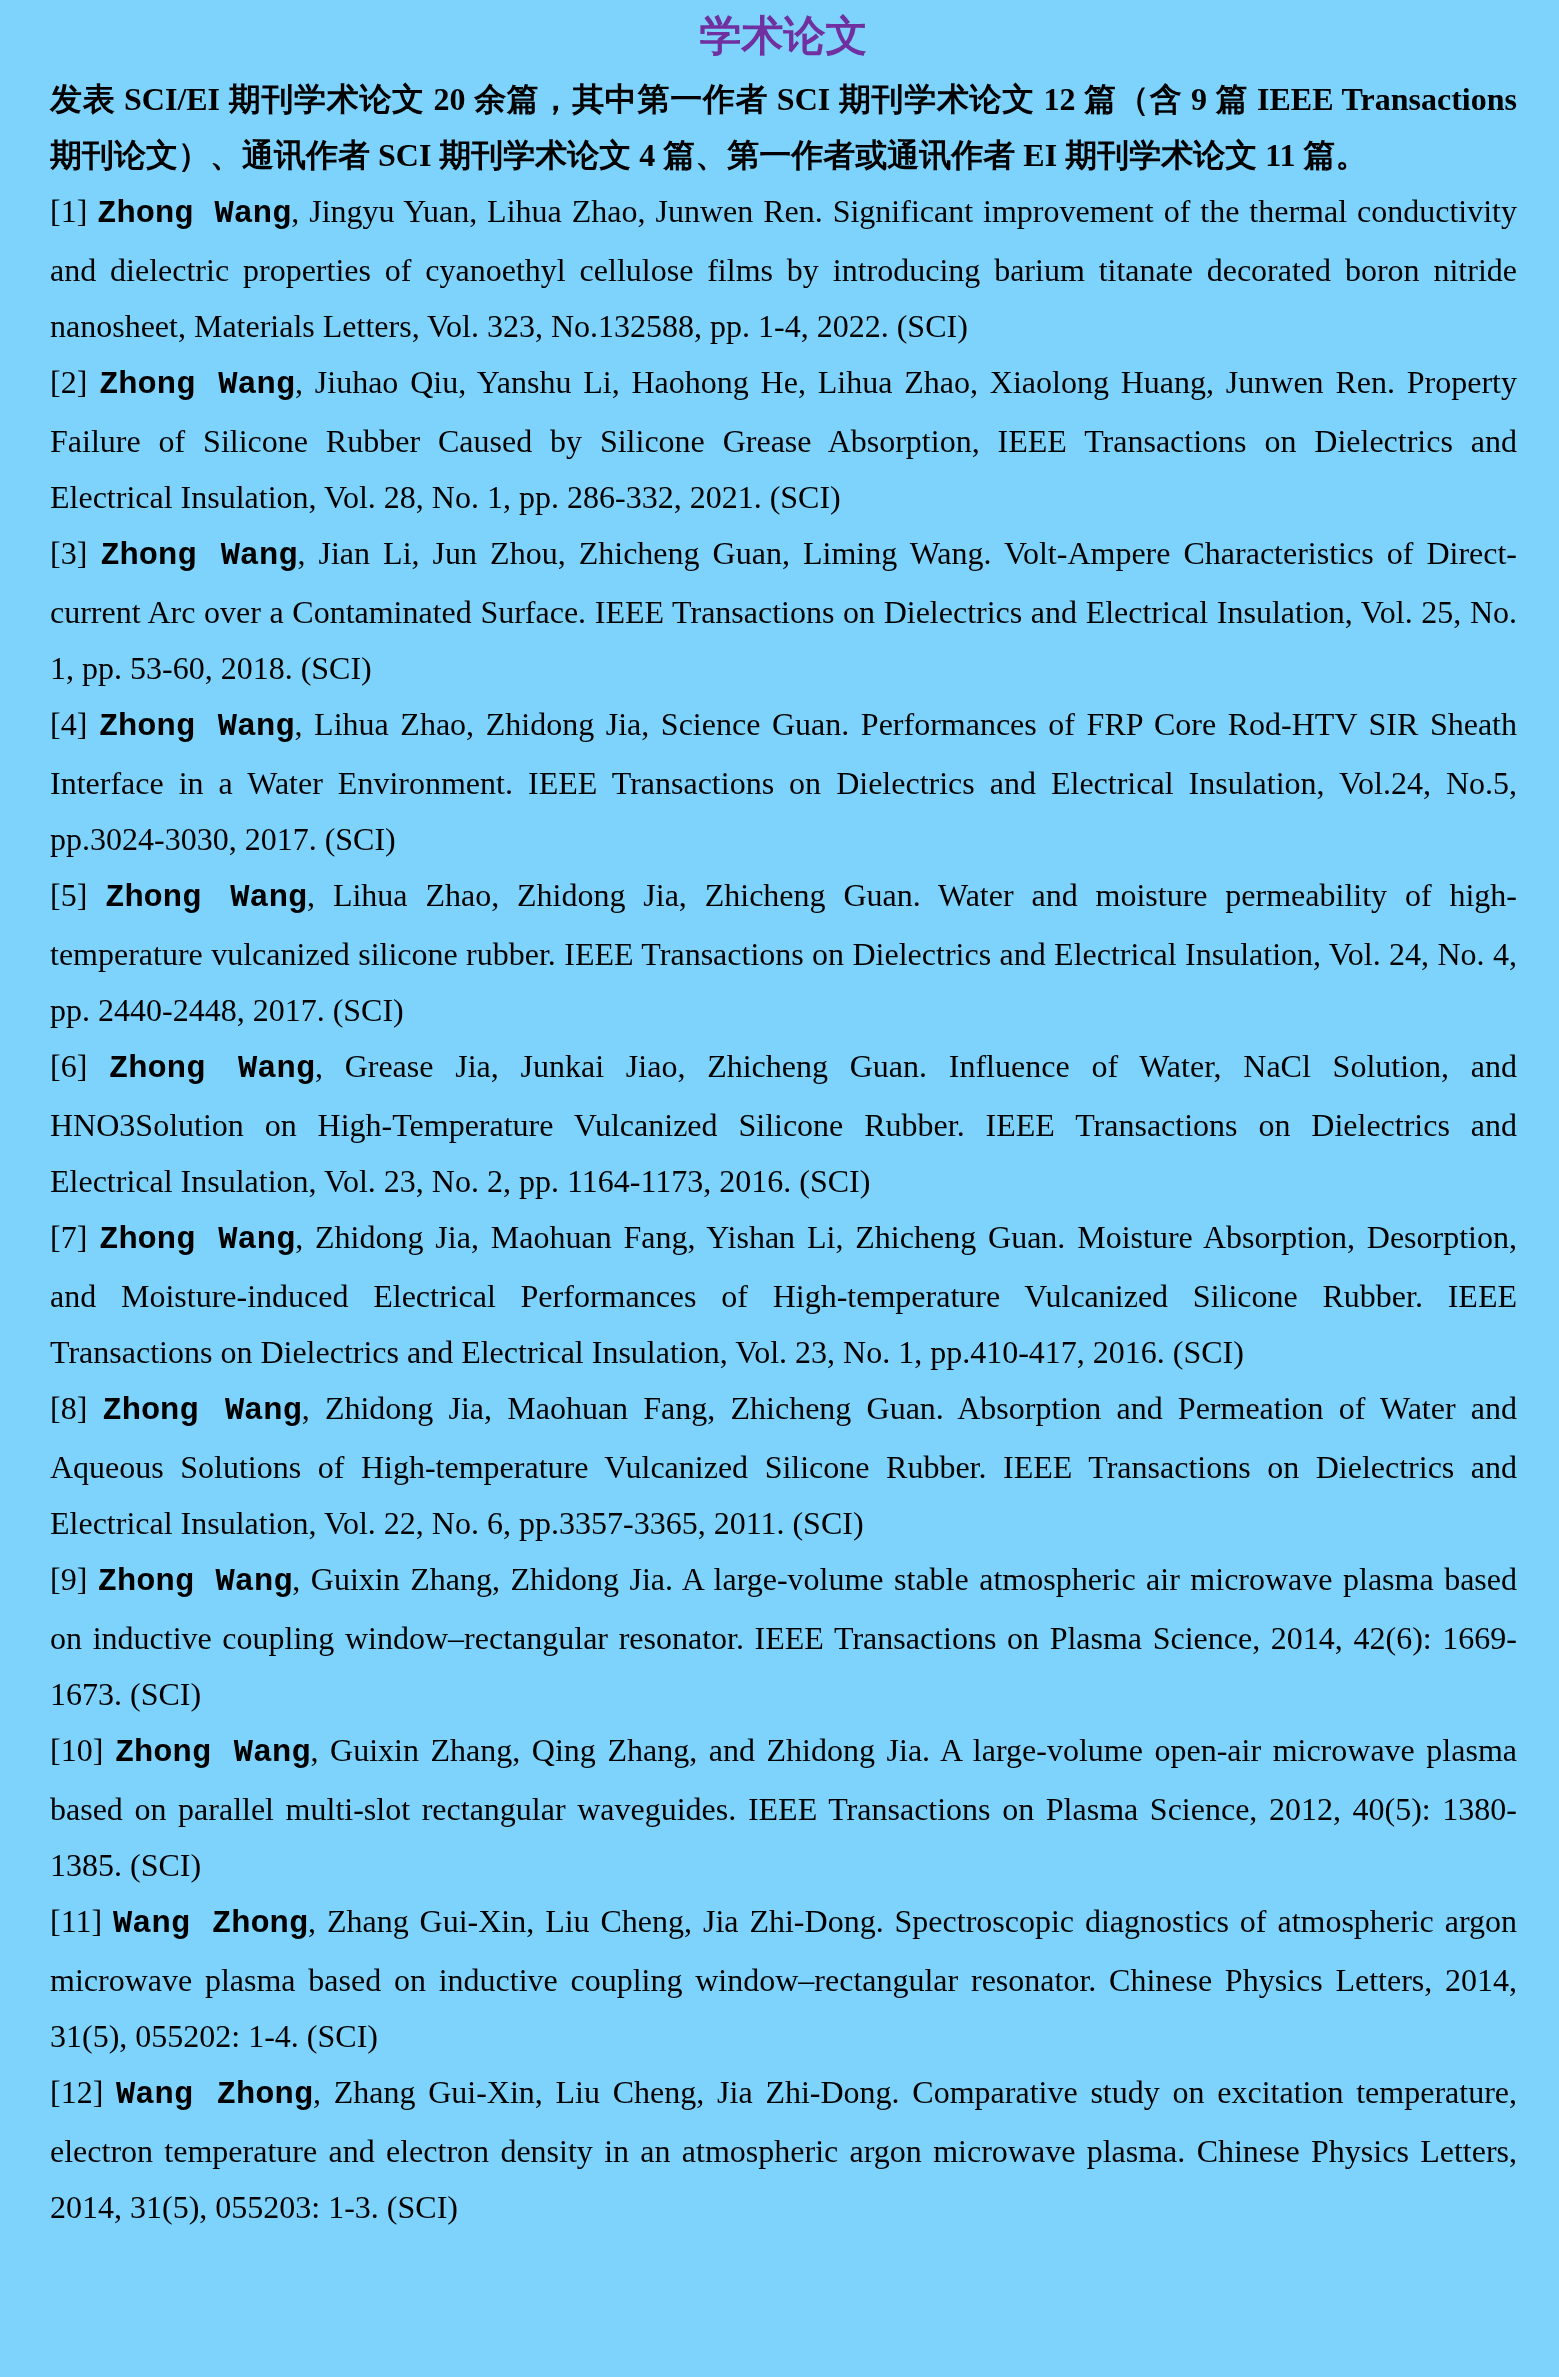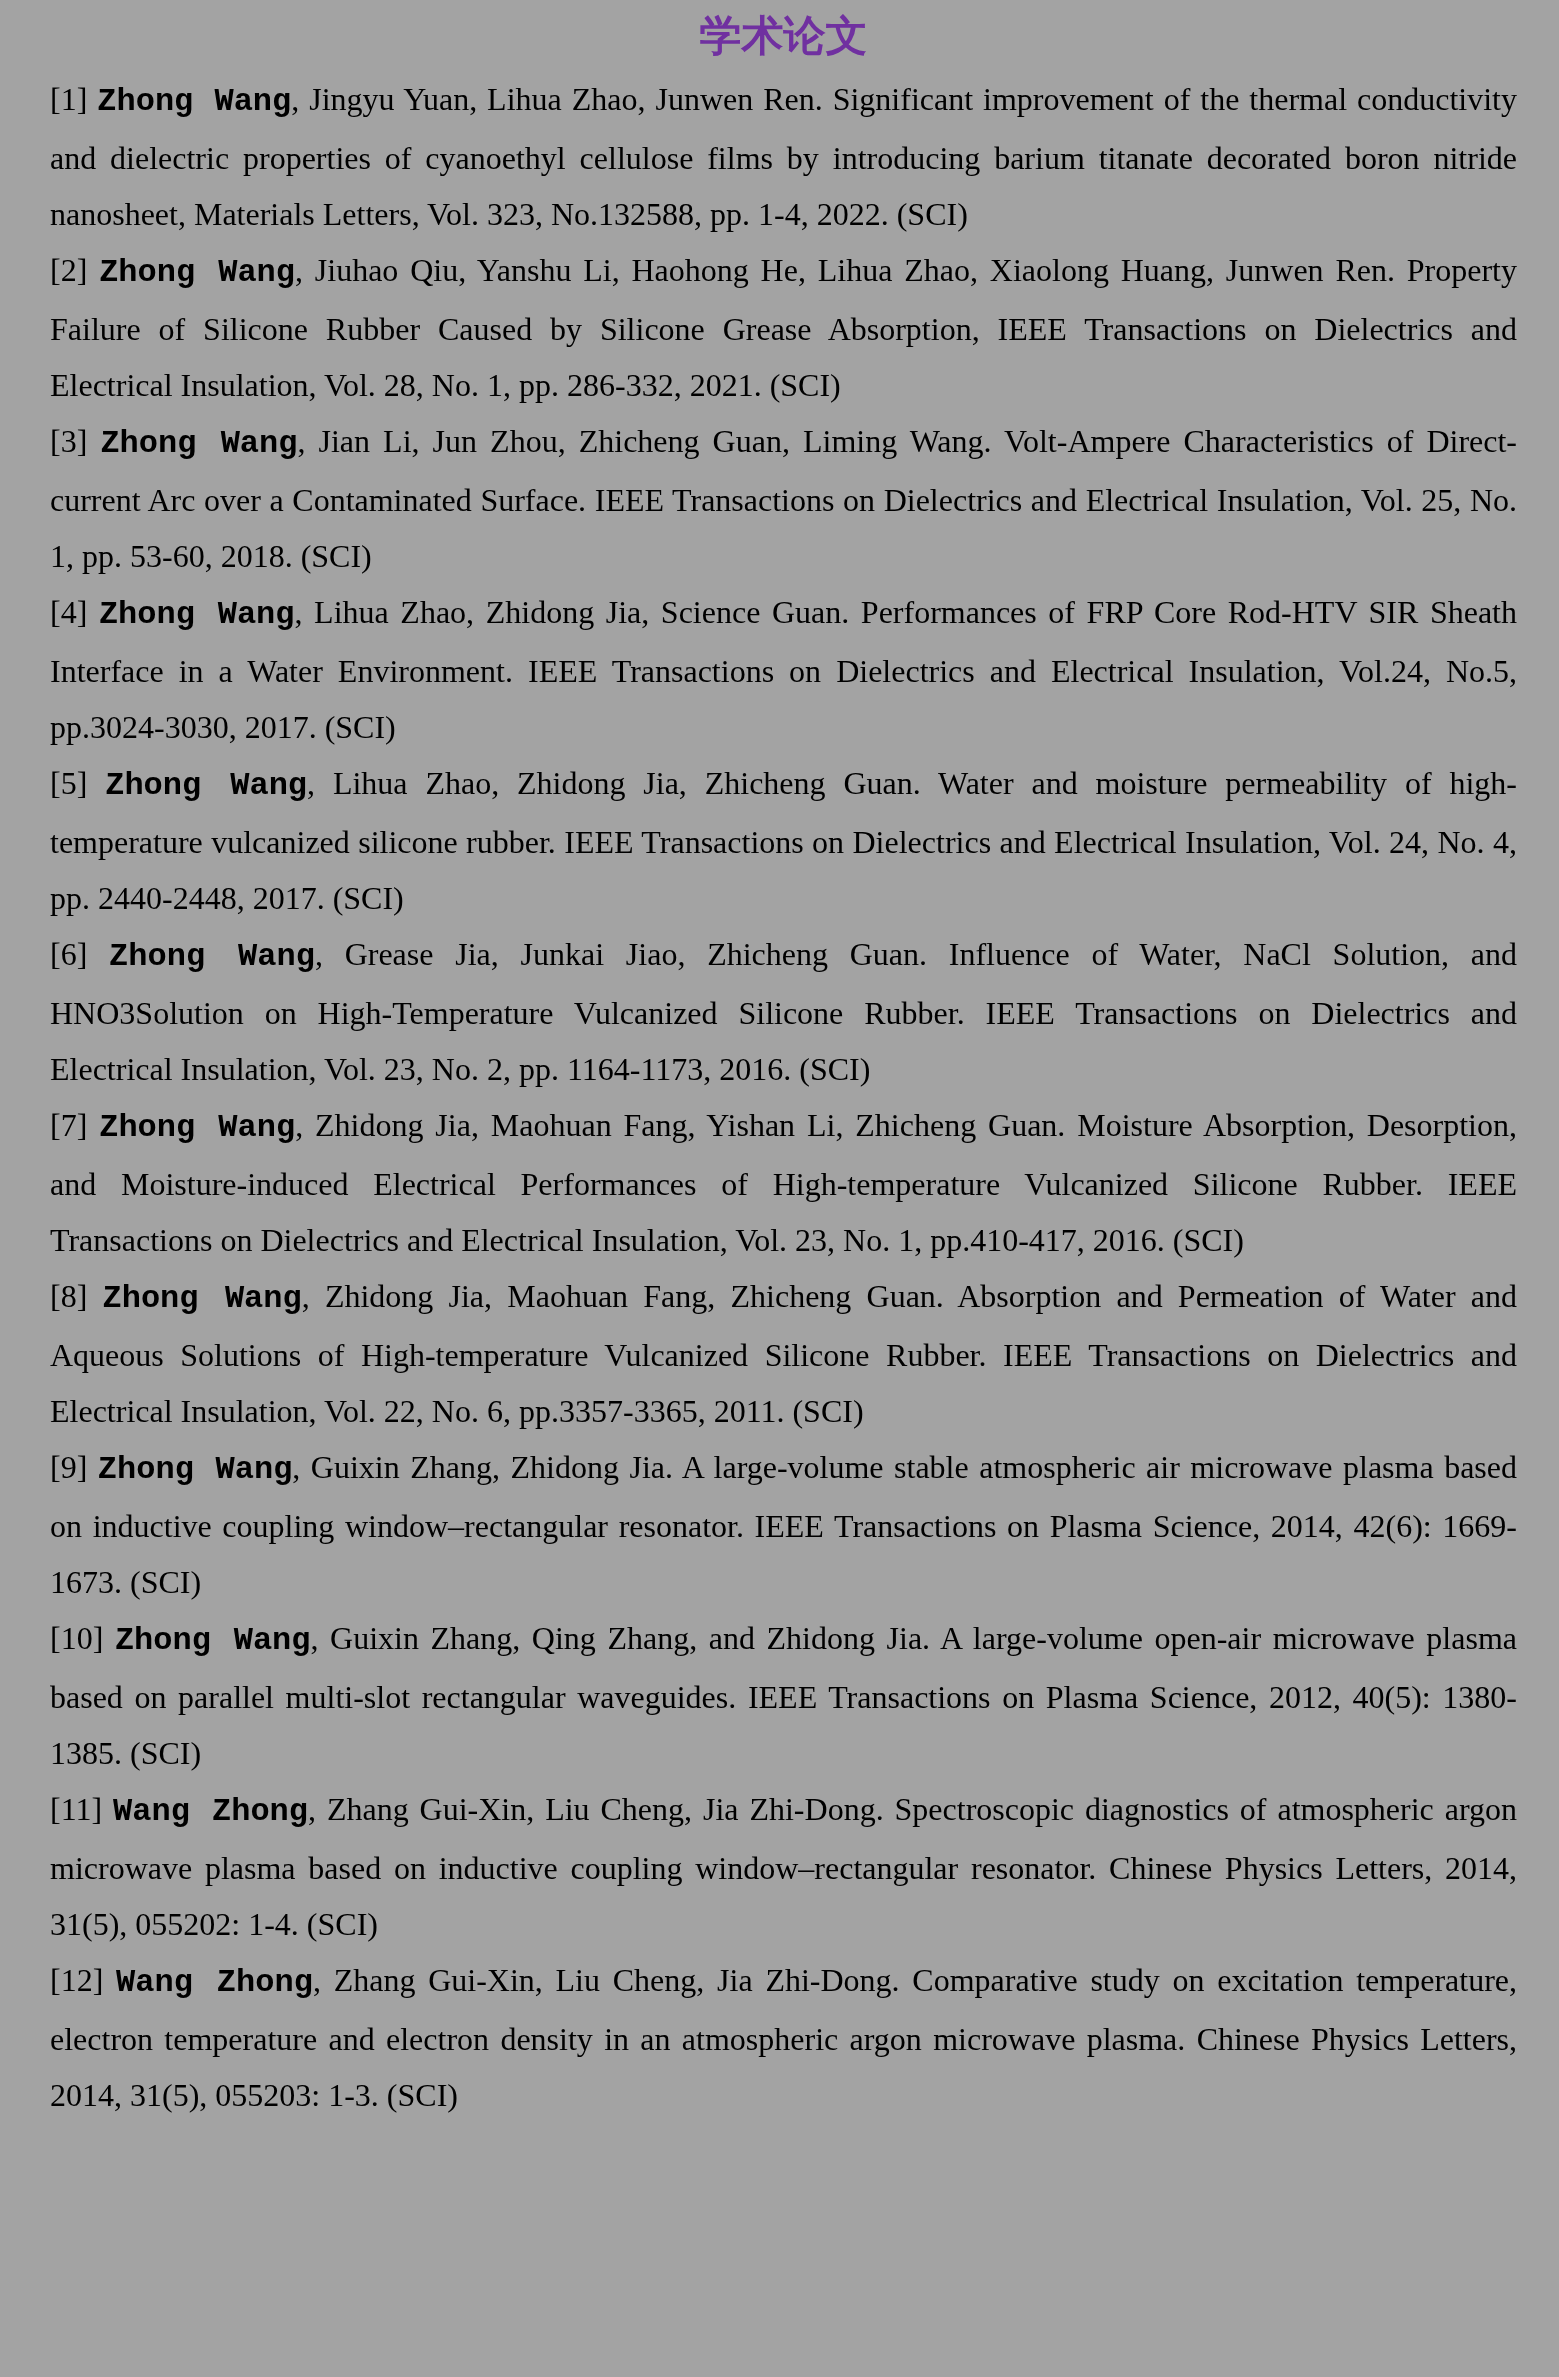--- a/index.html
+++ b/index.html
@@ -5,21 +5,21 @@
   html, body {
     margin: 0;
     padding: 0;
     background: #ffffff;
   }
   .page {
     width: 1560px;
     min-height: 2377px;
     box-sizing: border-box;
     padding: 7px 43px 17.3px 50px;
-    background: #a3a3a3;
+    background: #7dd3fc;
     color: #000000;
     font-family: "Liberation Serif", "DejaVu Serif", serif;
   }
   .title {
     margin: 0 0 5.2px 0;
     text-align: center;
     font-size: 42px;
     line-height: 59px;
     font-weight: bold;
   }
@@ -45,20 +45,21 @@
   .b { font-weight: bold; font-family: Liberation Mono, monospace; }
   .i { }
 </style>
 </head>
 <body>
 
 <div class="page">
   <h1 class="title" style="color: rgb(112, 48, 160);">学术论文</h1>
 
   <div class="body-text">
+    <p class="para intro">发表 SCI/EI 期刊学术论文 20 余篇，其中第一作者 SCI 期刊学术论文 12 篇（含 9 篇 IEEE Transactions 期刊论文）、通讯作者 SCI 期刊学术论文 4 篇、第一作者或通讯作者 EI 期刊学术论文 11 篇。</p>
 
 
     <div>
         <p class="para ref"><span>[1] </span><span class="b">Zhong Wang</span><span>, Jingyu Yuan, Lihua Zhao, Junwen Ren. Significant improvement of the thermal conductivity and dielectric properties of cyanoethyl cellulose films by introducing barium titanate decorated boron nitride nanosheet, </span><span class="i">Materials Letters</span><span>, Vol. 323, No.132588, pp. 1-4, 2022. (SCI)</span></p>
         <p class="para ref"><span>[2] </span><span class="b">Zhong Wang</span><span>, Jiuhao Qiu, Yanshu Li, Haohong He, Lihua Zhao, Xiaolong Huang, Junwen Ren. Property Failure of Silicone Rubber Caused by Silicone Grease Absorption, </span><span class="i">IEEE Transactions on Dielectrics and Electrical Insulation</span><span>, Vol. 28, No. 1, pp. 286-332, 2021. (SCI)</span></p>
         <p class="para ref"><span>[3] </span><span class="b">Zhong Wang</span><span>, Jian Li, Jun Zhou, Zhicheng Guan, Liming Wang. Volt-Ampere Characteristics of Direct-current Arc over a Contaminated Surface. </span><span class="i">IEEE Transactions on Dielectrics and Electrical Insulation</span><span>, Vol. 25, No. 1, pp. 53-60, 2018. (SCI)</span></p>
         <p class="para ref"><span>[4] </span><span class="b">Zhong Wang</span><span>, Lihua Zhao, Zhidong Jia, Science Guan. Performances of FRP Core Rod-HTV SIR Sheath Interface in a Water Environment. </span><span class="i">IEEE Transactions on Dielectrics and Electrical Insulation</span><span>, Vol.24, No.5, pp.3024-3030, 2017. (SCI)</span></p>
         <p class="para ref"><span>[5] </span><span class="b">Zhong Wang</span><span>, Lihua Zhao, Zhidong Jia, Zhicheng Guan. Water and moisture permeability of high-temperature vulcanized silicone rubber. </span><span class="i">IEEE Transactions on Dielectrics and Electrical Insulation</span><span>, Vol. 24, No. 4, pp. 2440-2448, 2017. (SCI)</span></p>
         <p class="para ref"><span>[6] </span><span class="b">Zhong Wang</span><span>, Grease Jia, Junkai Jiao, Zhicheng Guan. Influence of Water, NaCl Solution, and HNO3Solution on High-Temperature Vulcanized Silicone Rubber. </span><span class="i">IEEE Transactions on Dielectrics and Electrical Insulation</span><span>, Vol. 23, No. 2, pp. 1164-1173, 2016. (SCI)</span></p>
         <p class="para ref"><span>[7] </span><span class="b">Zhong Wang</span><span>, Zhidong Jia, Maohuan Fang, Yishan Li, Zhicheng Guan. Moisture Absorption, Desorption, and Moisture-induced Electrical Performances of High-temperature Vulcanized Silicone Rubber. </span><span class="i">IEEE Transactions on Dielectrics and Electrical Insulation</span><span>, Vol. 23, No. 1, pp.410-417, 2016. (SCI)</span></p>

